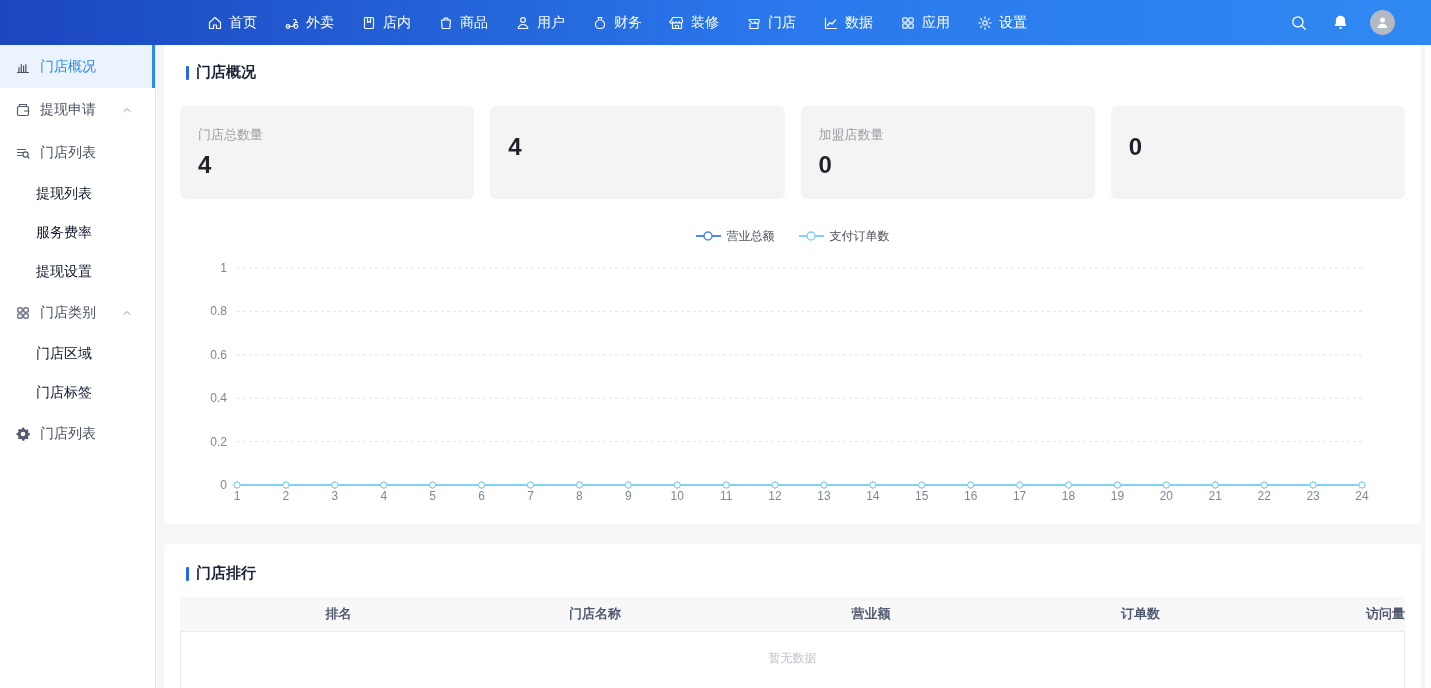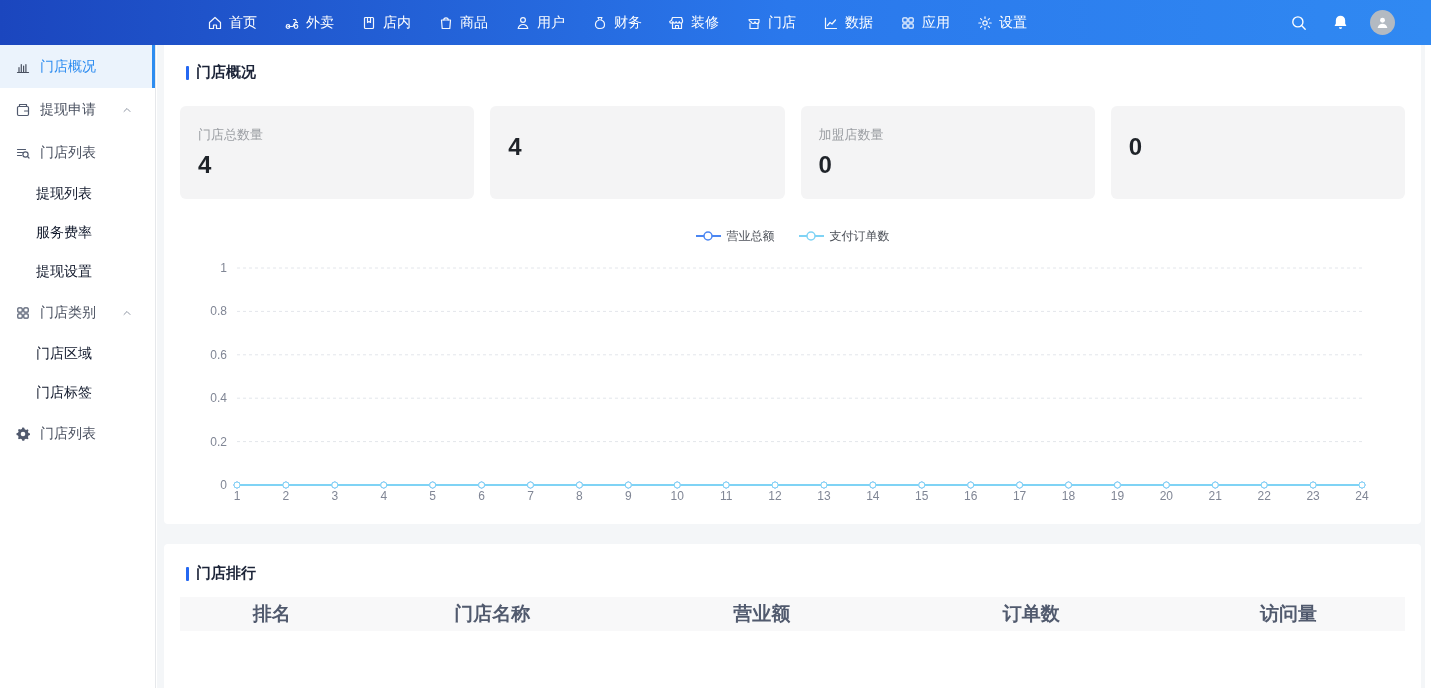--- a/index.html
+++ b/index.html
@@ -59,22 +59,22 @@
   .legend-row { display:flex; justify-content:center; gap:24px; margin-top:28px;
     height:18px; }
   .legend-item { display:flex; align-items:center; gap:6px; font-size:12px;
     color:#4c5058; cursor:pointer; }
 
   .chart-wrap { margin-top:8px; }
 
   
   .table-wrap { margin:14px 16px 0 16px; }
   table { width:100%; border-collapse:collapse; table-layout:fixed; }
-  thead th { background:#f8f8f9; height:34px; text-align:center; padding-left:12px;
-    font-size:19px; color:#515a6e; font-weight:bold; }
+  thead th { background:#f8f8f9; height:34px; text-align:right; padding-left:12px;
+    font-size:13px; color:#515a6e; font-weight:bold; }
   .empty-row { border:1px solid #e8eaec; border-top:1px solid #e8eaec;
     height:58px; text-align:center; padding-top:18px; font-size:12px;
     color:#c0c4cc; }
 </style>
 </head>
 <body>
 
 <header class="nav">
   <nav class="nav-items">
       <div class="nav-item">
@@ -429,17 +429,18 @@
         <thead>
             <tr id="rank-head">
               <th>排名</th>
               <th>门店名称</th>
               <th>营业额</th>
               <th>订单数</th>
               <th>访问量</th>
             </tr>
           </thead>
       </table>
+      <div class="empty-row">暂无数据</div>
     </div>
   </section>
 
   <div class="scroll-gutter"></div>
 </main>
 
 </body></html>

